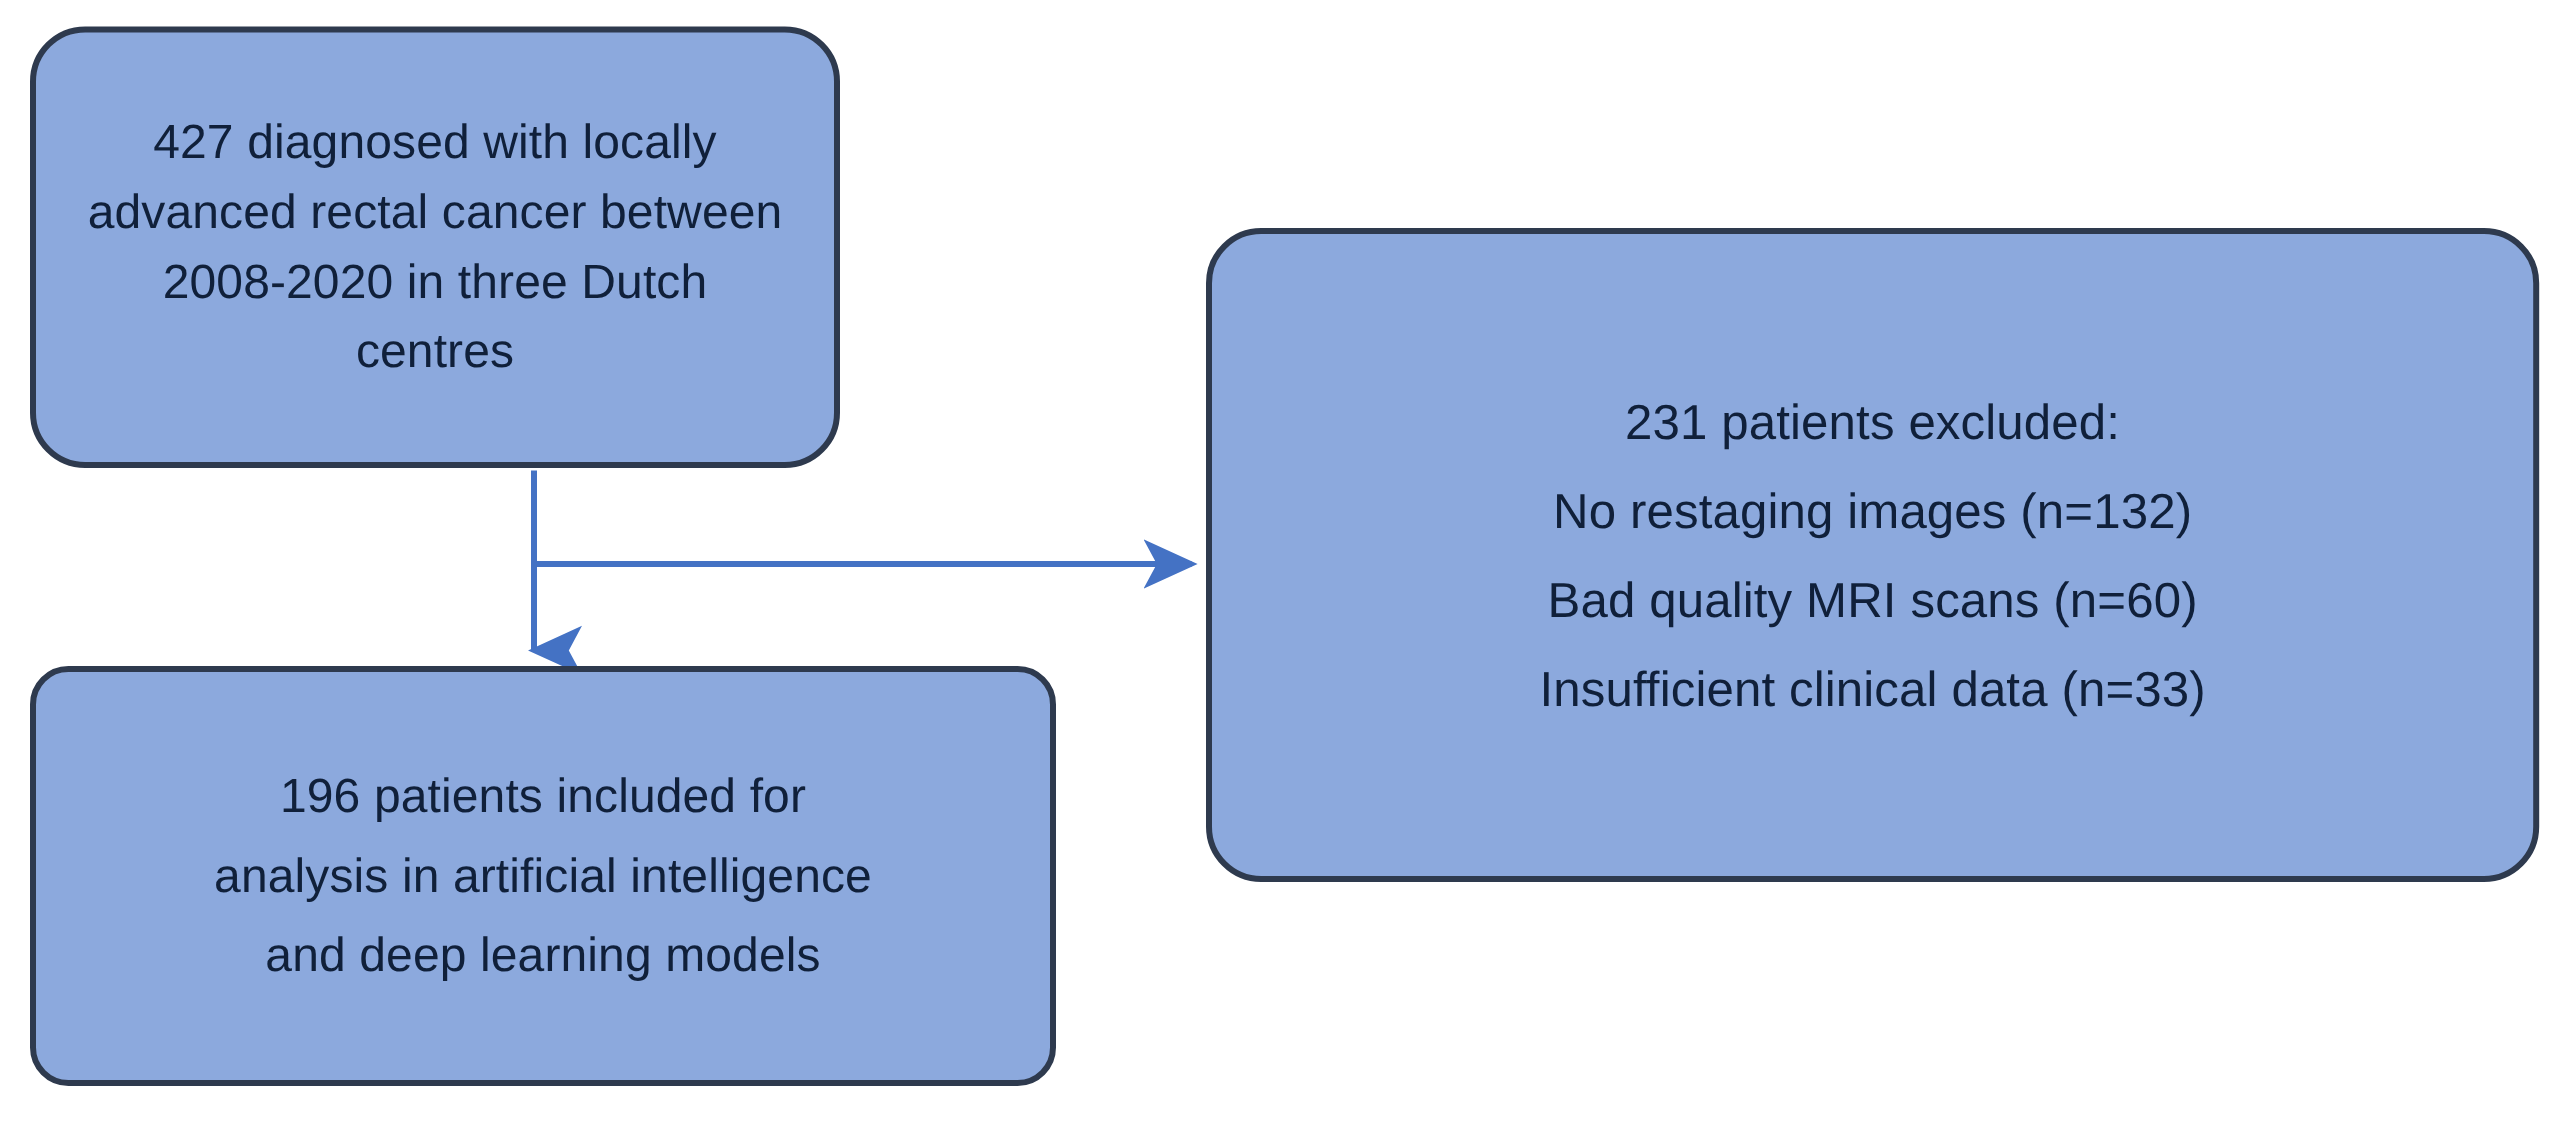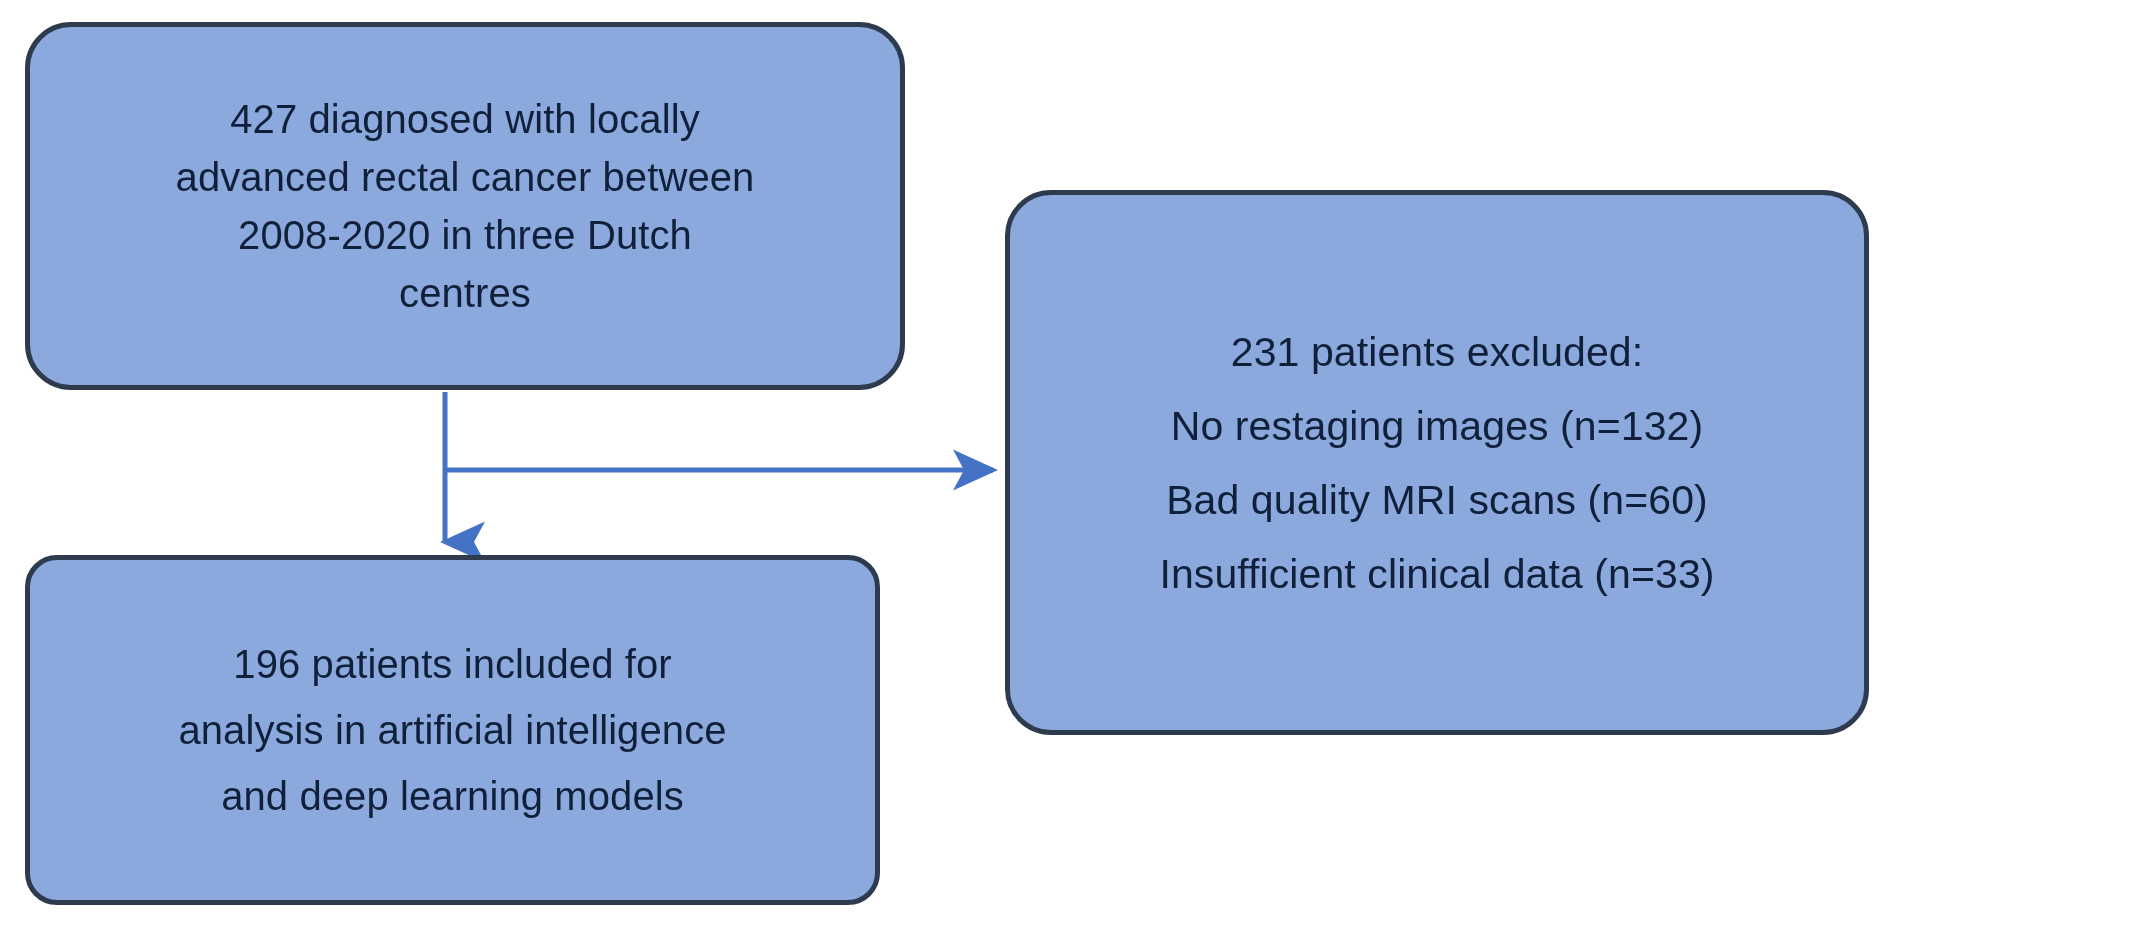--- a/index.html
+++ b/index.html
@@ -41,35 +41,35 @@
     width: 100%;
     padding: 0 26px;
     box-sizing: border-box;
     white-space: pre-line;
   }
 
   
   #node-diagnosed {
     left: 25px;
     top: 22px;
-    width: 880px;
+    width: 675px;
     height: 368px;
   }
   #node-diagnosed .node-text {
     font-size: 40px;
     line-height: 58px;
     max-width: 700px;
     margin: 0 auto;
   }
 
   
   #node-excluded {
     left: 1005px;
     top: 190px;
-    width: 864px;
+    width: 1111px;
     height: 545px;
   }
   #node-excluded .node-text {
     font-size: 41px;
     line-height: 74px;
     max-width: 980px;
     margin: 0 auto;
   }
 
   

